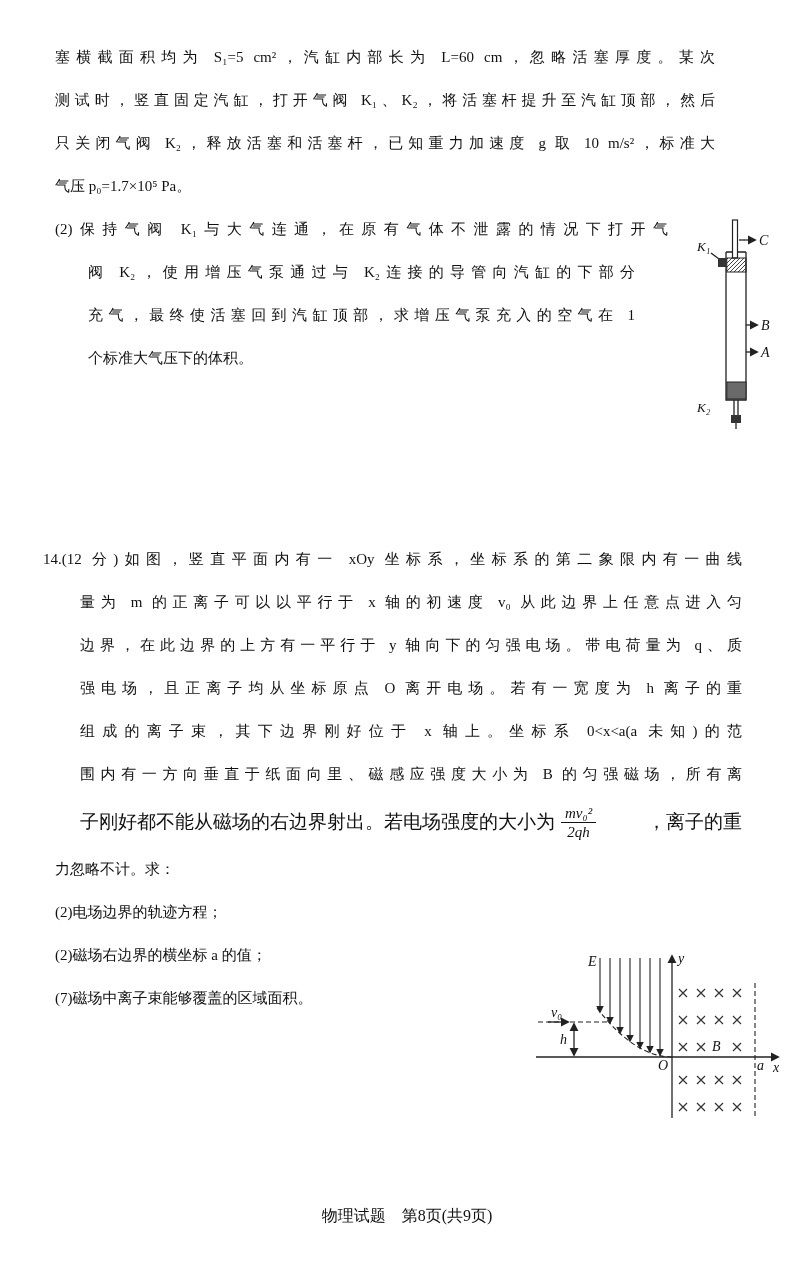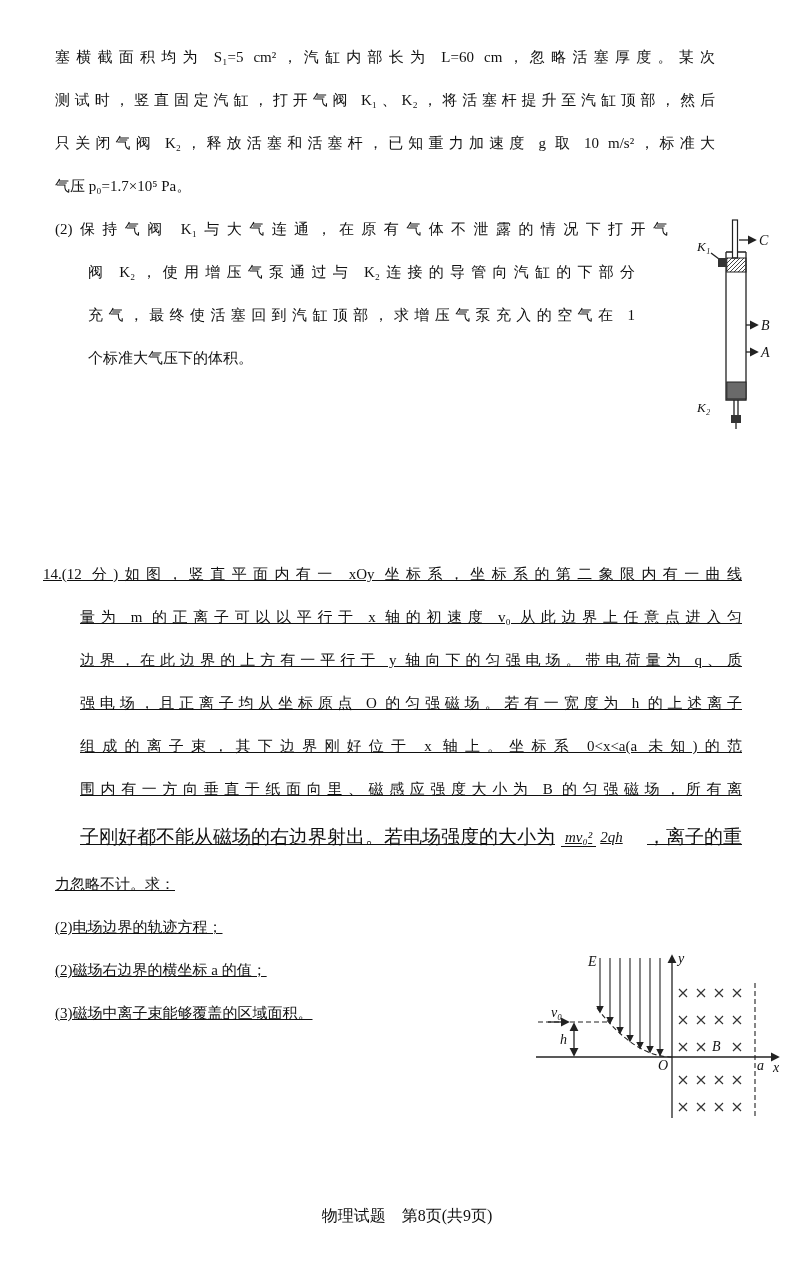--- a/index.html
+++ b/index.html
@@ -15,27 +15,27 @@
   }
   .ln { font-size:15px; line-height:43px; white-space:normal; }
   .j  { text-align:justify; text-align-last:justify; }
 
   
   .p13 { position:absolute; left:55px; top:36px; width:660px; }
   .p13-part2 { width:580px; padding-left:33px; }
   .p13-part2 .first { margin-left:-33px; width:613px; }
 
   
-  .p14 { position:absolute; left:43px; top:553px; width:699px; padding-left:37px;text-decoration:underline; }
+  .p14 { position:absolute; left:43px; top:538px; width:699px; padding-left:37px; }
   .p14 .ln { width:662px; }
   .p14 .first { margin-left:-37px; width:699px; }
   .p14 .outdent { margin-left:-25px; }
   .fracline { display:flex; align-items:center; height:52px; width:662px; font-size:19px; }
   .fracline .post { margin-left:auto; }
-  .frac { display:inline-flex; align-items:center;
+  .frac { display:inline-flex; flex-direction:column; align-items:center;
           font-size:15px; line-height:1.2; font-style:italic; margin:14px 6px;justify-content:center; }
   .frac .num { padding:0 4px; border-bottom:1.4px solid #111; }
   .frac .den { padding:0 4px; }
 
   
   .diag13 { position:absolute; left:695px; top:215px; }
   .diag14 { position:absolute; left:530px; top:948px; }
   svg text.math { font-family:"Liberation Serif","DejaVu Serif",serif; font-style:italic;
                   font-size:14px; fill:#111; }
   svg text.sm { font-size:13px; }
@@ -91,35 +91,35 @@
     <text class="math" x="66" y="115">B</text>
     <line class="stroke" x1="51" y1="137" x2="62" y2="137" marker-end="url(#ah1)"></line>
     <text class="math" x="66" y="142">A</text>
     <text class="math sm" x="2" y="197">K₂</text>
   </svg>
 
   <section class="p14">
     <div class="ln j first">14.(12 分)如图，竖直平面内有一 xOy 坐标系，坐标系的第二象限内有一曲线</div>
     <div class="ln j">量为 m 的正离子可以以平行于 x 轴的初速度 v₀ 从此边界上任意点进入匀</div>
     <div class="ln j">边界，在此边界的上方有一平行于 y 轴向下的匀强电场。带电荷量为 q、质</div>
-    <div class="ln j">强电场，且正离子均从坐标原点 O 的匀强磁场。若有一宽度为 h 的上述离子</div>
+    <div class="ln j">强电场，且正离子均从坐标原点 O 离开电场。若有一宽度为 h 离子的重</div>
     <div class="ln j">组成的离子束，其下边界刚好位于 x 轴上。坐标系 0&lt;x&lt;a(a 未知)的范</div>
     <div class="ln j">围内有一方向垂直于纸面向里、磁感应强度大小为 B 的匀强磁场，所有离</div>
     <div class="fracline">
       <span class="pre">子刚好都不能从磁场的右边界射出。若电场强度的大小为</span>
       <span class="frac">
         <span class="num">mv₀²</span>
         <span class="den">2qh</span>
       </span>
       <span class="post">，离子的重</span>
     </div>
     <div class="ln outdent">力忽略不计。求：</div>
     <div class="ln outdent">(2)电场边界的轨迹方程；</div>
     <div class="ln outdent">(2)磁场右边界的横坐标 a 的值；</div>
-    <div class="ln outdent">(3)磁场中离子束能够覆盖的区域面积。</div>
+    <div class="ln outdent">(7)磁场中离子束能够覆盖的区域面积。</div>
   </section>
 
   <svg class="diag14" width="260" height="177" viewBox="0 0 260 177">
     <defs>
       <marker id="ah2" viewBox="0 0 10 10" refX="8" refY="5" markerWidth="7" markerHeight="7" orient="auto-start-reverse">
         <path d="M0,0L10,5L0,10Z" fill="#222"></path>
       </marker>
     </defs>
 
     <g id="field-arrows">

